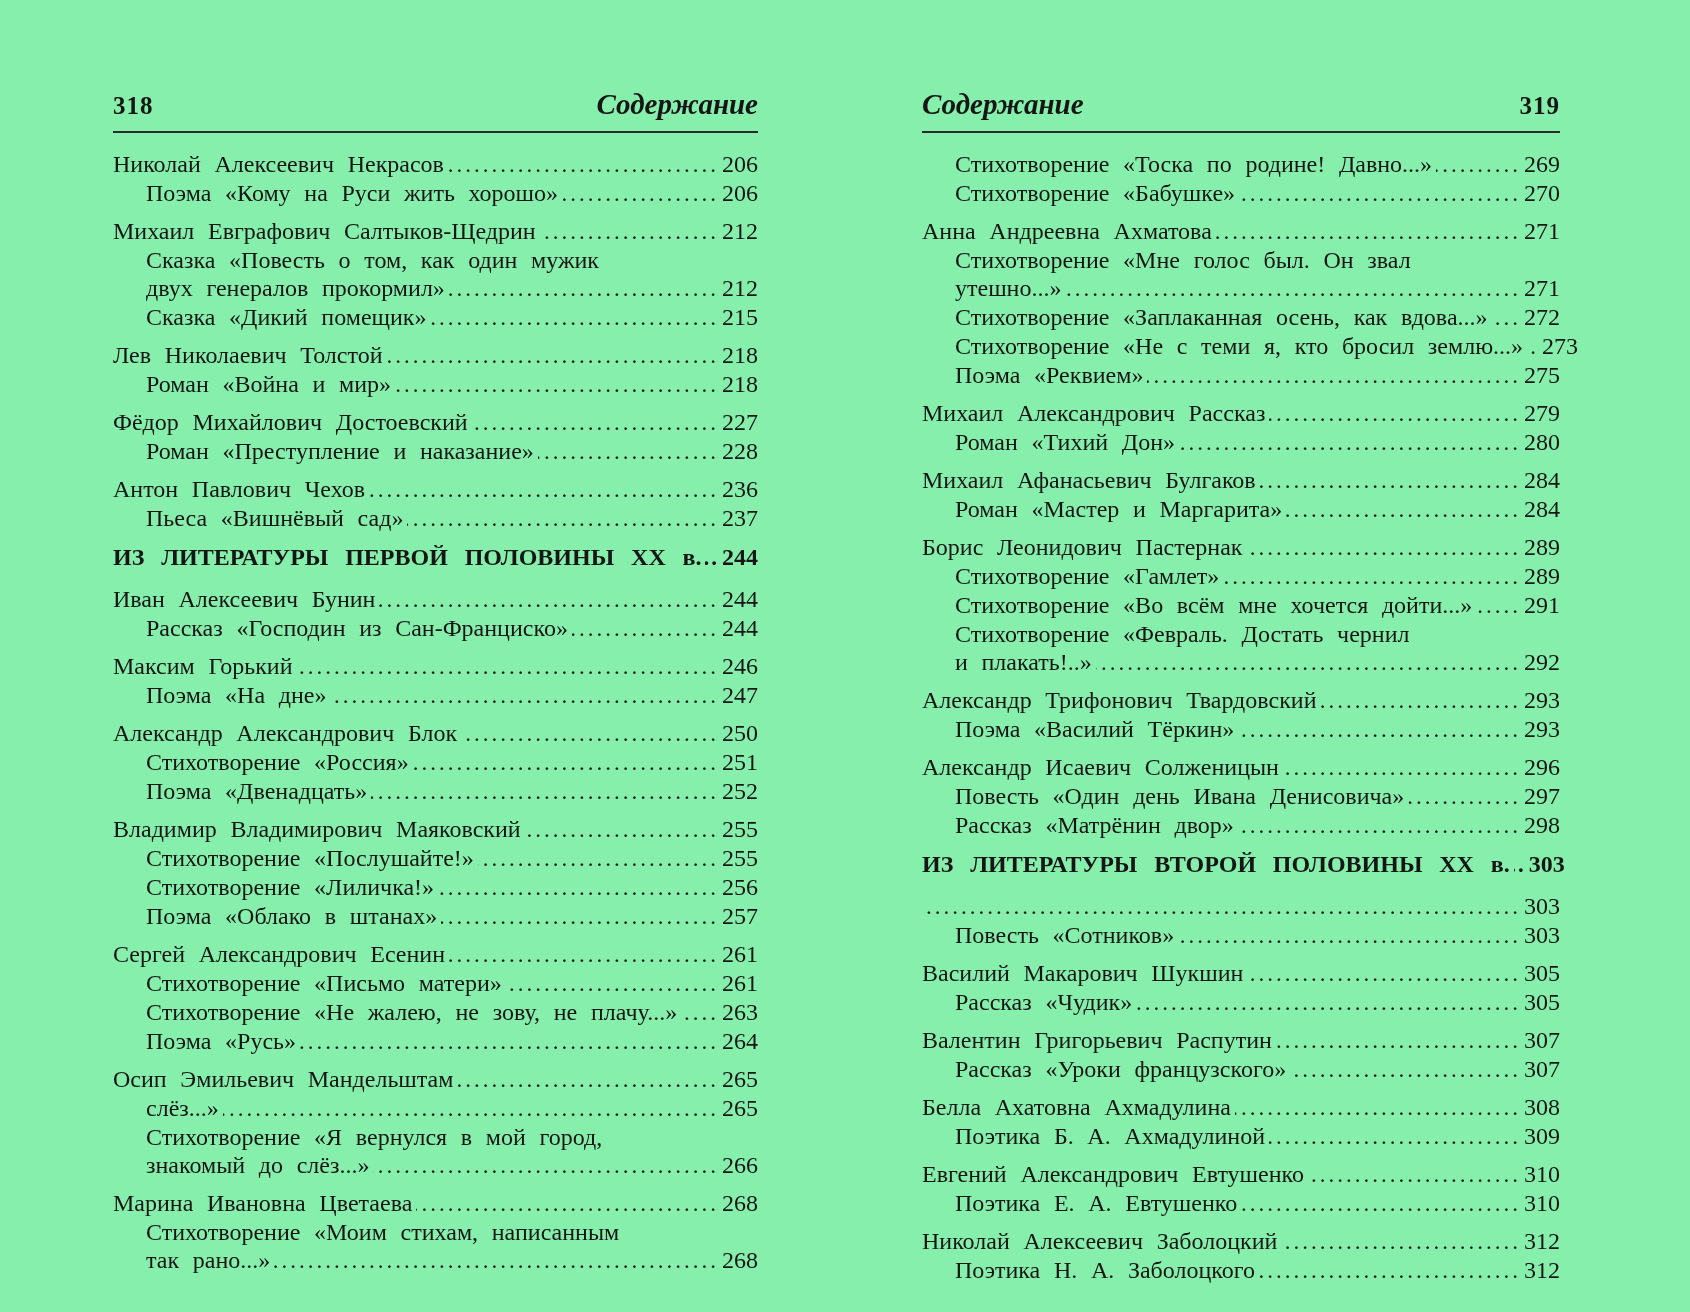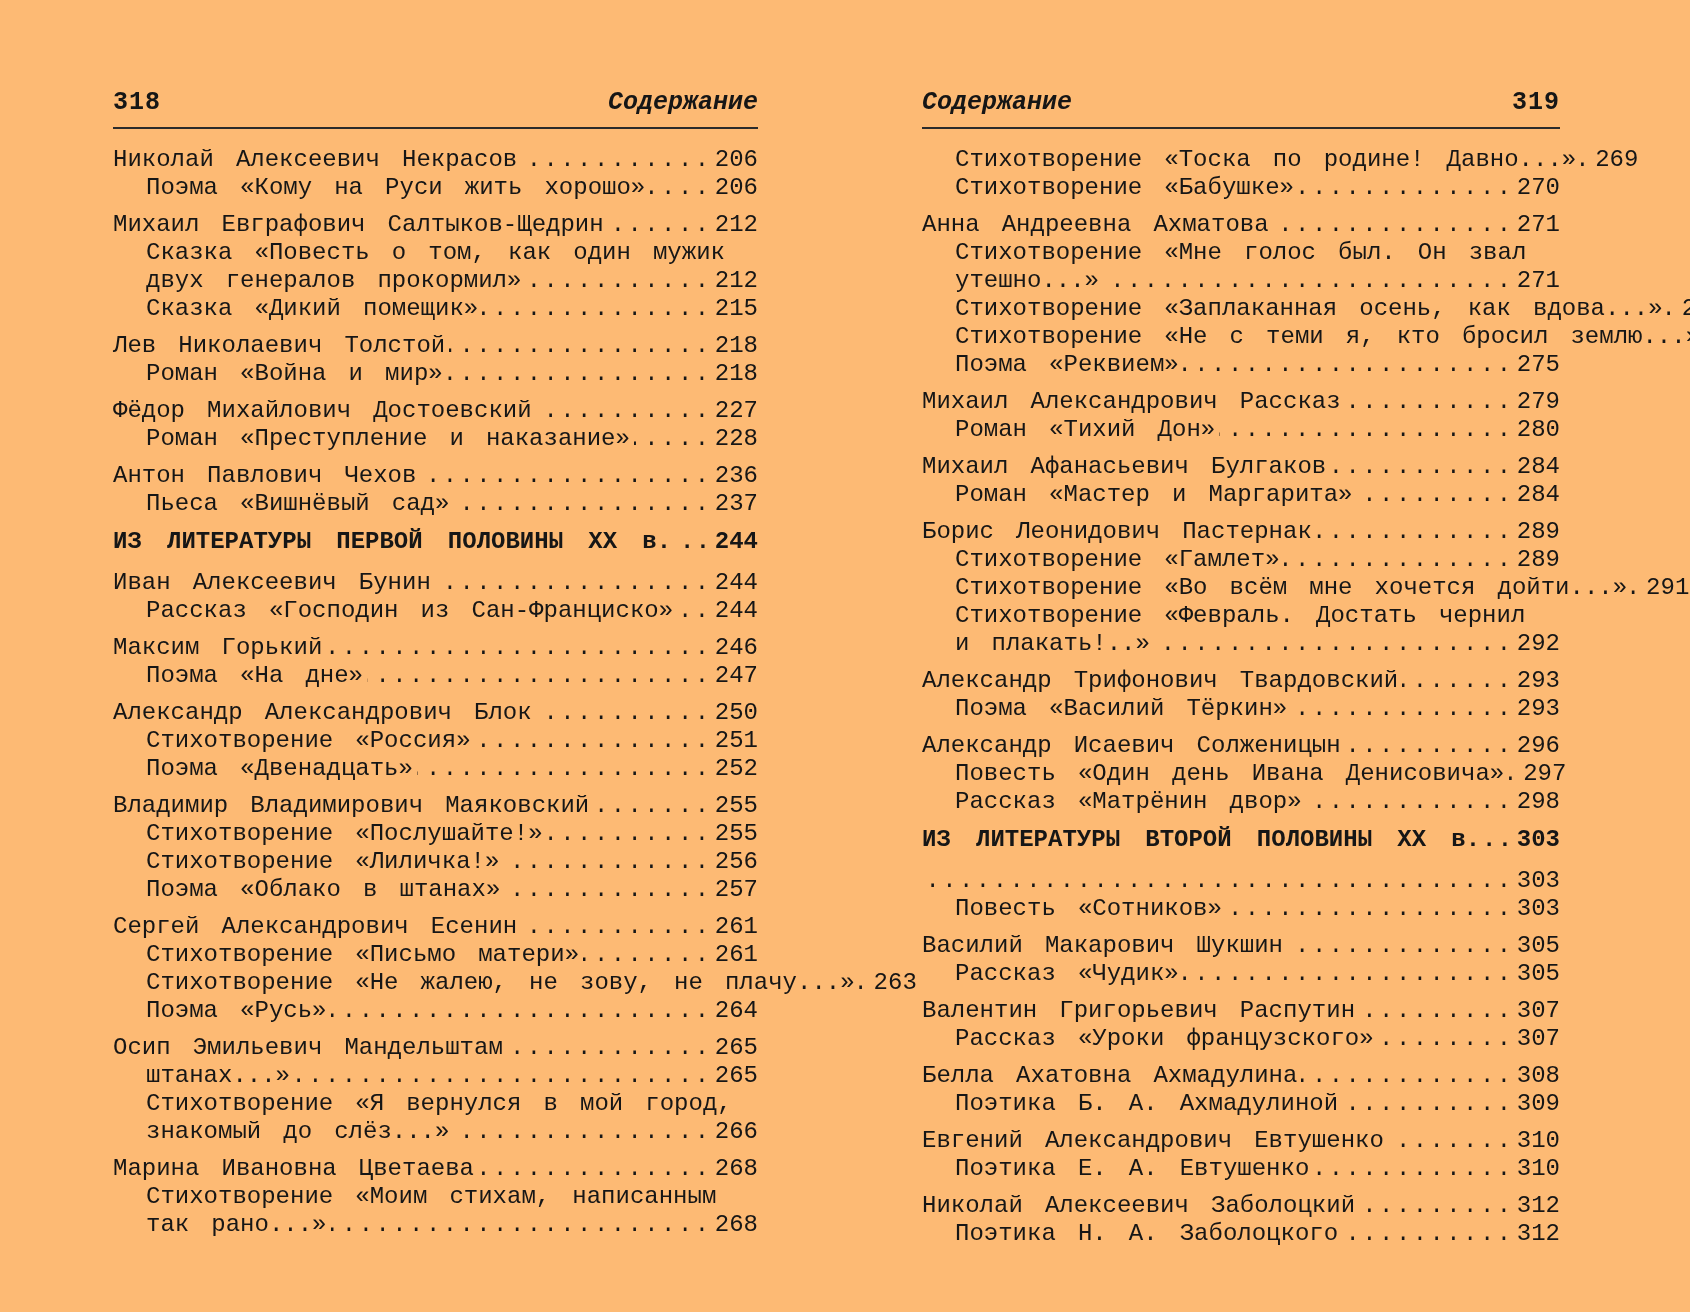--- a/index.html
+++ b/index.html
@@ -1,39 +1,39 @@
 <!DOCTYPE html>
 <html lang="ru"><head>
 <meta charset="utf-8">
 <style>
   html, body { margin: 0; padding: 0; background: #ffffff; }
   .sheet {
     position: relative;
     width: 1690px;
     height: 1312px;
-    background: #fdba74;
+    background: #86efac;
     color: #161616;
-    font-family: Liberation Mono, monospace;
+    font-family: Liberation Serif, serif;
     font-size: 24px;
     overflow: hidden;
   }
   .page { position: absolute; top: 88px; }
   .page-left  { left: 113px; width: 645px; }
   .page-right { left: 922px; width: 638px; }
 
   .page-header {
     display: flex;
     justify-content: space-between;
     align-items: baseline;
     border-bottom: 2px solid #2b2b2b;
     padding-bottom: 10px;
     margin-bottom: 17px;
   }
   .folio   { font-weight: bold; font-size: 25px; letter-spacing: 1px; }
-  .running { font-weight: bold; font-style: italic; font-size: 25px; }
+  .running { font-weight: bold; font-style: italic; font-size: 29px; }
 
   .entry { margin: 0; }
   .entry.author  { margin-top: 9px; }
   .entry.section { margin-top: 10px; margin-bottom: 13px; }
   .entry:first-child { margin-top: 8px; }
 
   .line {
     display: flex;
     align-items: baseline;
     line-height: 28px;
@@ -267,21 +267,21 @@
         </div>
         <div class="entry author">
           <div class="line">
             <span class="t">Осип Эмильевич Мандельштам</span>
             <span class="leader"></span>
             <span class="num">265</span>
           </div>
         </div>
         <div class="entry work">
           <div class="line indent">
-            <span class="t">штанах...»</span>
+            <span class="t">слёз...»</span>
             <span class="leader"></span>
             <span class="num">265</span>
           </div>
         </div>
         <div class="entry work">
           <div class="line indent">
             <span class="t">Стихотворение «Я вернулся в мой город,</span>
           </div>
           <div class="line indent">
             <span class="t">знакомый до слёз...»</span>

